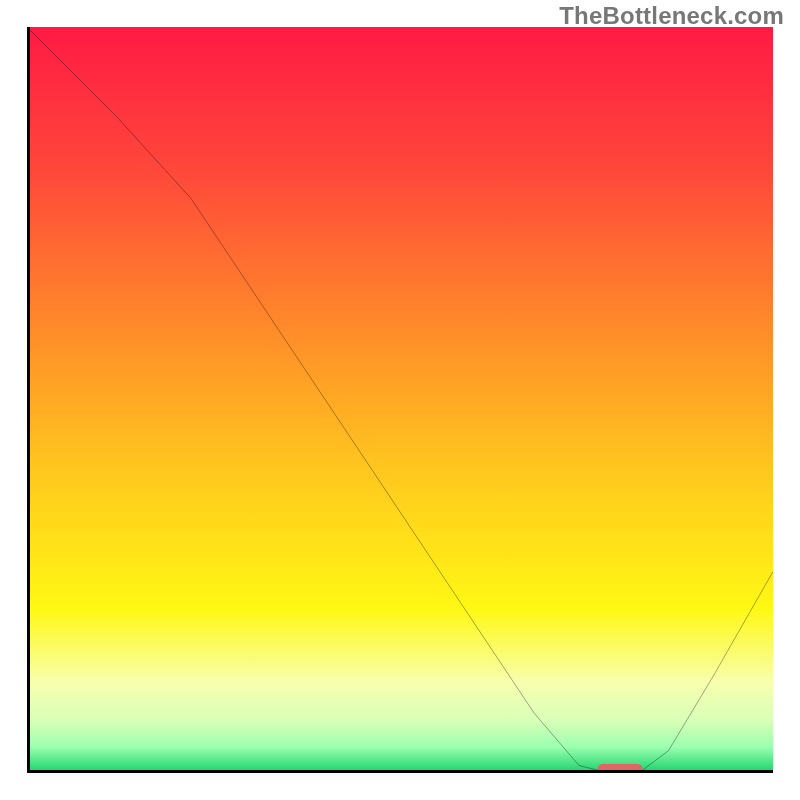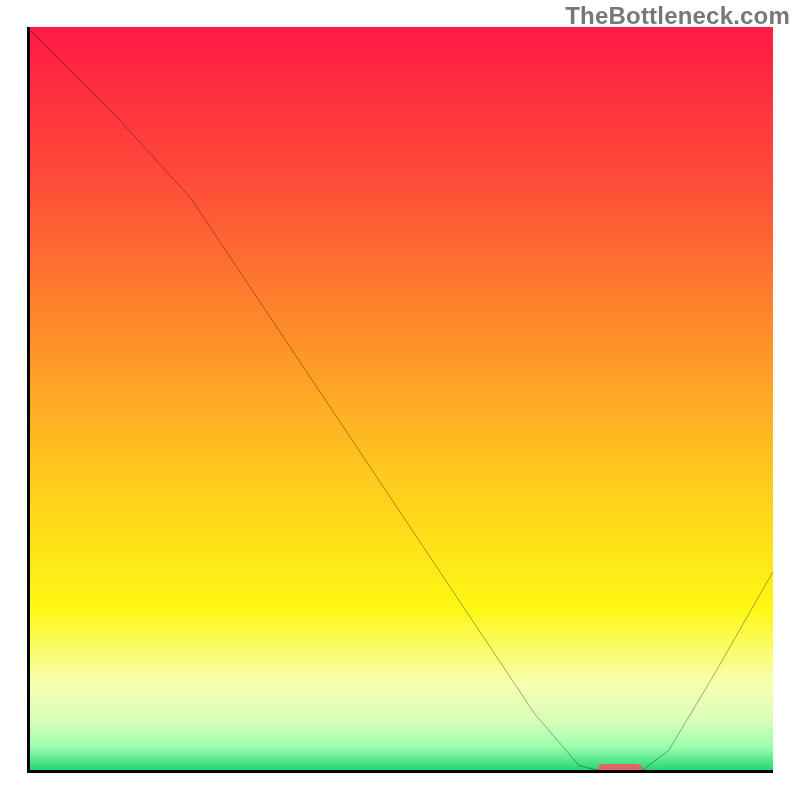--- a/index.html
+++ b/index.html
@@ -12,21 +12,21 @@
     font-family: Arial, Helvetica, sans-serif;
   }
   .chart-wrap {
     position: relative;
     width: 800px;
     height: 800px;
   }
   .watermark {
     position: absolute;
     top: 2px;
-    right: 10px;
+    right: 16px;
     font-size: 24px;
     font-weight: 600;
     color: #777777;
     letter-spacing: 0.2px;
     z-index: 3;
   }
   
   .plot {
     position: absolute;
     left: 27px;

